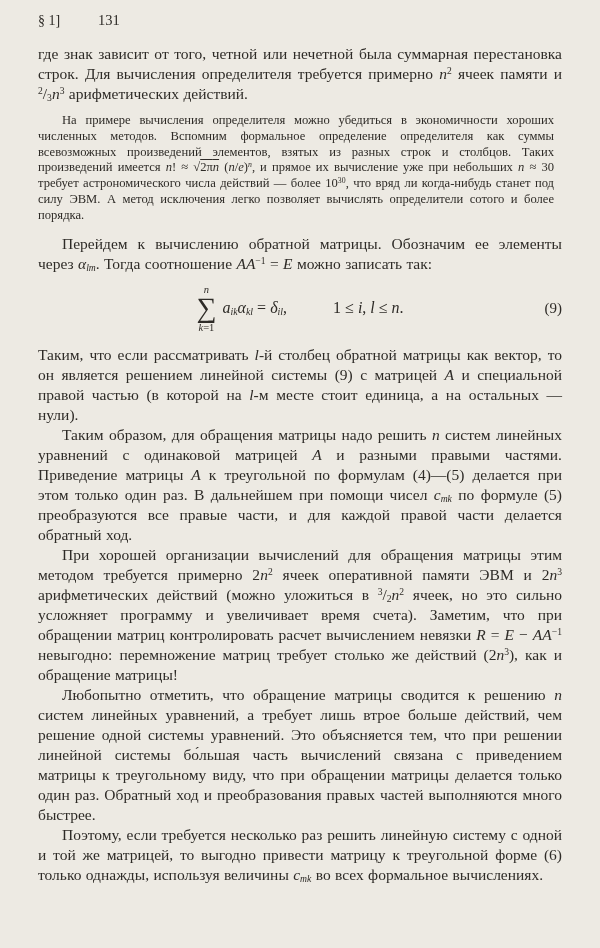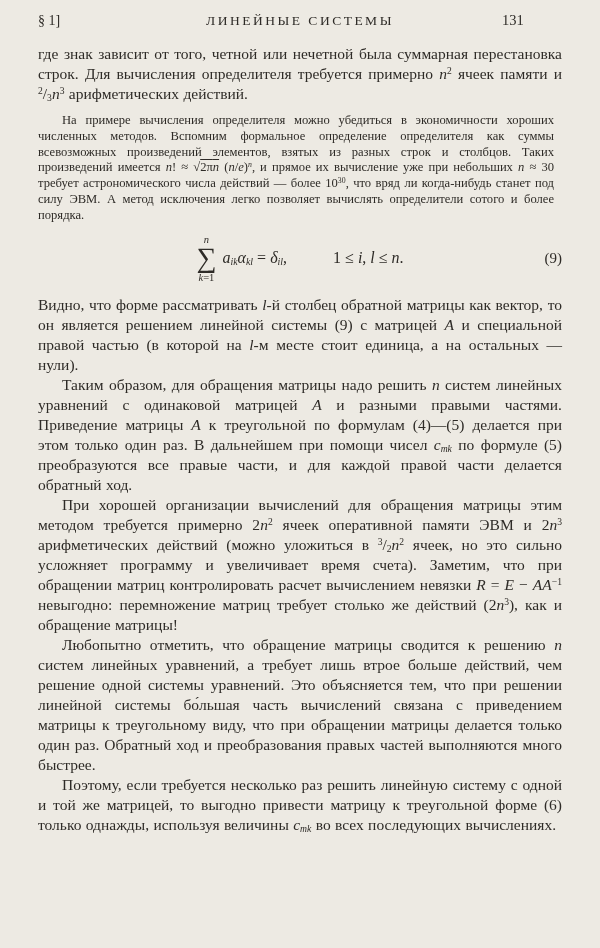--- a/index.html
+++ b/index.html
@@ -65,46 +65,46 @@
     font-size:15px;
   }
 </style>
 </head>
 <body>
 
 <div class="page">
 
   <div class="header">
     <span class="hdr-left">§ 1]</span>
-    <span class="hdr-title">ЛИНЕЙНЫЕ СИСТЕМЫ</span>
     <span class="hdr-right">131</span>
   </div>
 
   <p class="para"><span>где знак зависит от того, четной или нечетной была суммарная перестановка строк. Для вычисления определителя требуется примерно </span><span class="rs-i">n</span><span class="rs-sup">2</span><span> ячеек памяти и </span><span class="rs-sup">2</span><span>/</span><span class="rs-sub">3</span><span class="rs-i">n</span><span class="rs-sup">3</span><span> арифметических действий.</span></p>
 
   <p class="para small indent"><span>На примере вычисления определителя можно убедиться в экономичности хороших численных методов. Вспомним формальное определение определителя как суммы всевозможных произведений элементов, взятых из разных строк и столбцов. Таких произведений имеется </span><span class="rs-i">n</span><span>! ≈ </span><span>√</span><span class="rs-ol">2π</span><span class="rs-i rs-ol">n</span><span> (</span><span class="rs-i">n</span><span>/</span><span class="rs-i">e</span><span>)</span><span class="rs-sup rs-i">n</span><span>, и прямое их вычисление уже при небольших </span><span class="rs-i">n</span><span> ≈ 30 требует астрономического числа действий — более </span><span>10</span><span class="rs-sup">30</span><span>, что вряд ли когда-нибудь станет под силу ЭВМ. А метод исключения легко позволяет вычислять определители сотого и более порядка.</span></p>
 
+  <p class="para indent gap-top"><span>Перейдем к вычислению обратной матрицы. Обозначим ее элементы через </span><span class="rs-i">α</span><span class="rs-sub rs-i">lm</span><span>. Тогда соотношение </span><span class="rs-i">AA</span><span class="rs-sup">−1</span><span> = </span><span class="rs-i">E</span><span> можно записать так:</span></p>
 
   <div class="equation">
     <span class="eq-body">
       <span class="sum">
         <span class="sum-top"><span class="rs-i">n</span></span>
         <span class="sum-sigma">∑</span>
         <span class="sum-bottom"><span class="rs-i">k</span><span>=1</span></span>
       </span>
       <span class="eq-expr"><span class="rs-i">a</span><span class="rs-sub rs-i">ik</span><span class="rs-i">α</span><span class="rs-sub rs-i">kl</span><span> = </span><span class="rs-i">δ</span><span class="rs-sub rs-i">il</span><span>,</span></span>
       <span class="eq-gap"></span>
       <span class="eq-cond"><span>1 ≤ </span><span class="rs-i">i</span><span>, </span><span class="rs-i">l</span><span> ≤ </span><span class="rs-i">n</span><span>.</span></span>
     </span>
     <span class="eq-number">(9)</span>
   </div>
 
-  <p class="para"><span>Видно, что форме рассматривать </span><span class="rs-i">l</span><span>-й столбец обратной матрицы как вектор, то он является решением линейной системы (9) с матрицей </span><span class="rs-i">A</span><span> и специальной правой частью (в которой на </span><span class="rs-i">l</span><span>-м месте стоит единица, а на остальных — нули).</span></p>
+  <p class="para"><span>Таким, что если рассматривать </span><span class="rs-i">l</span><span>-й столбец обратной матрицы как вектор, то он является решением линейной системы (9) с матрицей </span><span class="rs-i">A</span><span> и специальной правой частью (в которой на </span><span class="rs-i">l</span><span>-м месте стоит единица, а на остальных — нули).</span></p>
 
   <p class="para indent"><span>Таким образом, для обращения матрицы надо решить </span><span class="rs-i">n</span><span> систем линейных уравнений с одинаковой матрицей </span><span class="rs-i">A</span><span> и разными правыми частями. Приведение матрицы </span><span class="rs-i">A</span><span> к треугольной по формулам (4)—(5) делается при этом только один раз. В дальнейшем при помощи чисел </span><span class="rs-i">c</span><span class="rs-sub rs-i">mk</span><span> по формуле (5) преобразуются все правые части, и для каждой правой части делается обратный ход.</span></p>
 
   <p class="para indent"><span>При хорошей организации вычислений для обращения матрицы этим методом требуется примерно 2</span><span class="rs-i">n</span><span class="rs-sup">2</span><span> ячеек оперативной памяти ЭВМ и 2</span><span class="rs-i">n</span><span class="rs-sup">3</span><span> арифметических действий (можно уложиться в </span><span class="rs-sup">3</span><span>/</span><span class="rs-sub">2</span><span class="rs-i">n</span><span class="rs-sup">2</span><span> ячеек, но это сильно усложняет программу и увеличивает время счета). Заметим, что при обращении матриц контролировать расчет вычислением невязки </span><span class="rs-i">R</span><span> = </span><span class="rs-i">E</span><span> − </span><span class="rs-i">AA</span><span class="rs-sup">−1</span><span> невыгодно: перемножение матриц требует столько же действий (2</span><span class="rs-i">n</span><span class="rs-sup">3</span><span>), как и обращение матрицы!</span></p>
 
   <p class="para indent"><span>Любопытно отметить, что обращение матрицы сводится к решению </span><span class="rs-i">n</span><span> систем линейных уравнений, а требует лишь втрое больше действий, чем решение одной системы уравнений. Это объясняется тем, что при решении линейной системы бо́льшая часть вычислений связана с приведением матрицы к треугольному виду, что при обращении матрицы делается только один раз. Обратный ход и преобразования правых частей выполняются много быстрее.</span></p>
 
-  <p class="para indent"><span>Поэтому, если требуется несколько раз решить линейную систему с одной и той же матрицей, то выгодно привести матрицу к треугольной форме (6) только однажды, используя величины </span><span class="rs-i">c</span><span class="rs-sub rs-i">mk</span><span> во всех последующих вычислениях.</span></p>
+  <p class="para indent"><span>Поэтому, если требуется несколько раз решить линейную систему с одной и той же матрицей, то выгодно привести матрицу к треугольной форме (6) только однажды, используя величины </span><span class="rs-i">c</span><span class="rs-sub rs-i">mk</span><span> во всех формальное вычислениях.</span></p>
 
 </div>
 
 </body></html>

